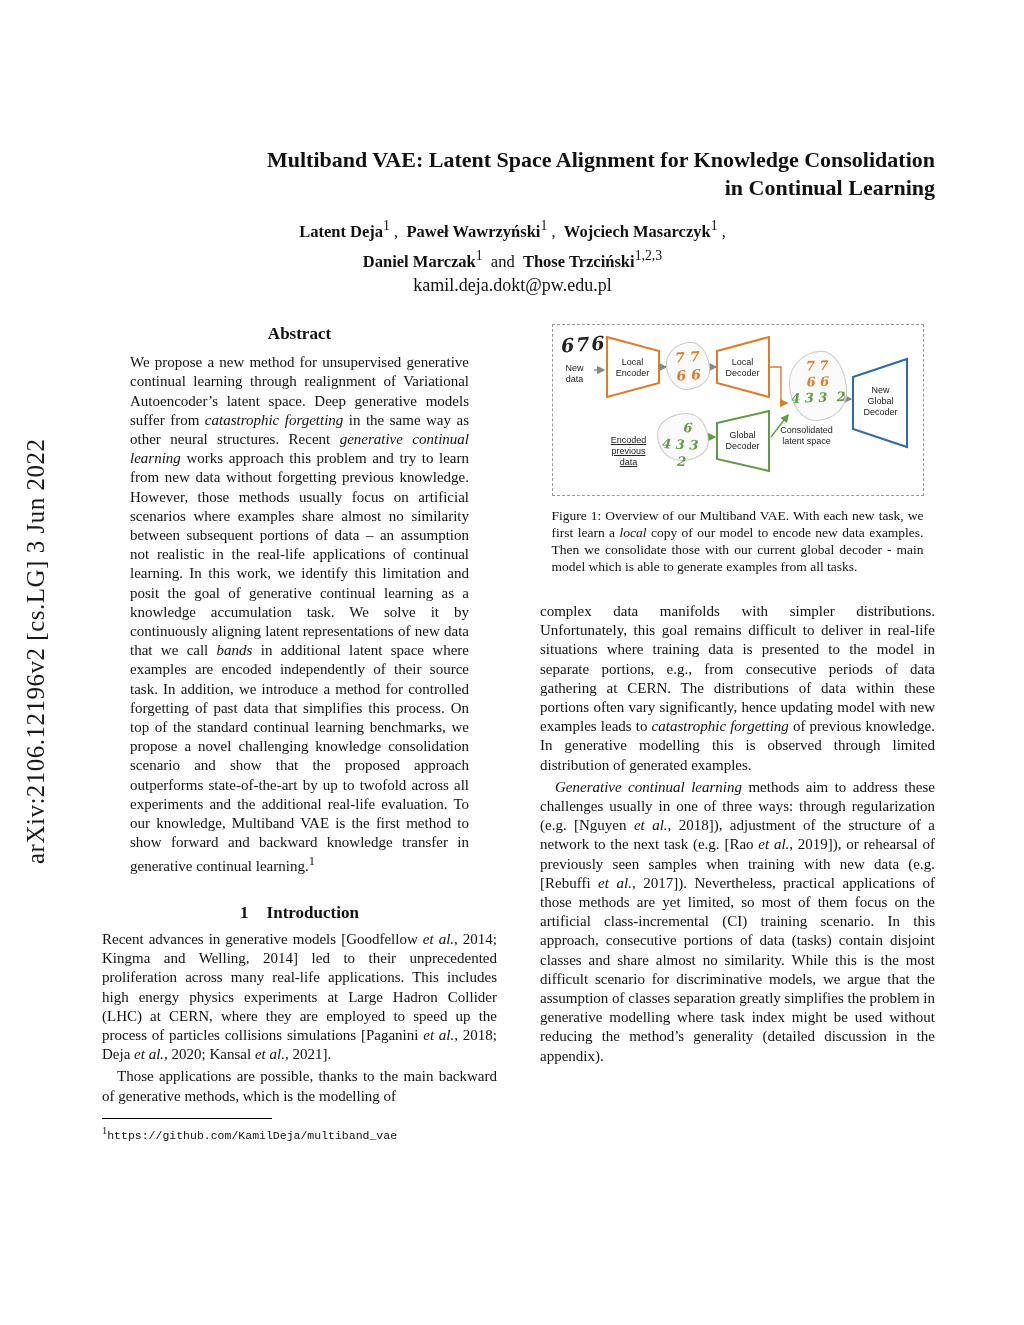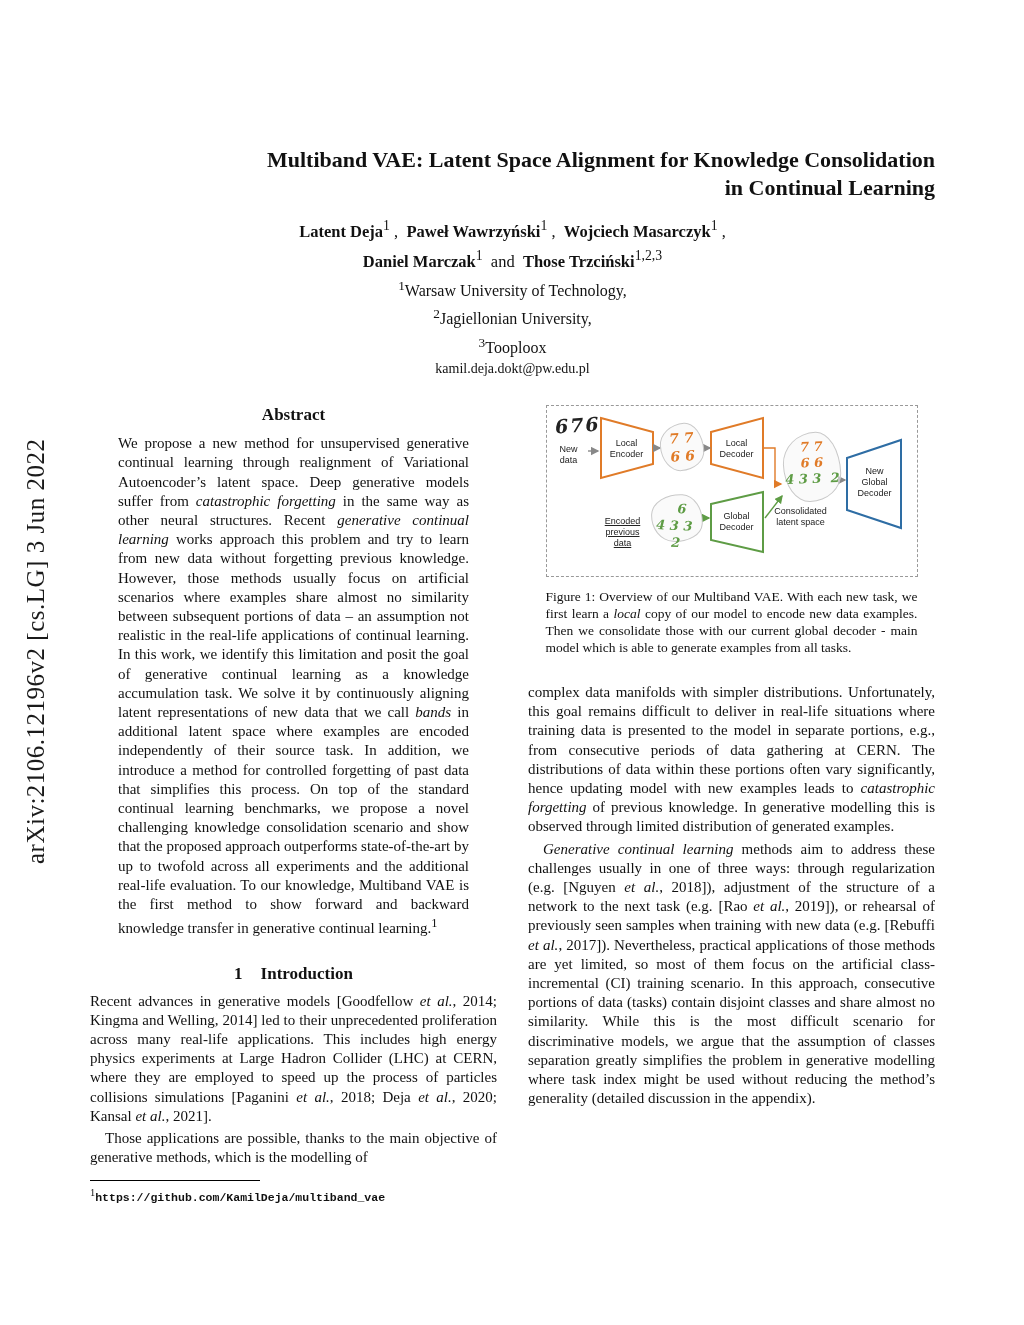--- a/index.html
+++ b/index.html
@@ -22,38 +22,38 @@
   }
 
   .content { position:absolute; left:90px; top:146px; width:845px; }
 
   .title {
     text-align:right; font-weight:bold; font-size:22px; line-height:28px;
     white-space:pre-line;
   }
   .authors { text-align:center; font-size:16.5px; line-height:24px; margin-top:12px; }
   .affils  { text-align:center; font-size:16px;  line-height:23px; margin-top:1px; }
-  .email   { text-align:center; font-size:14px; margin-top:2px; }
+  .email   { text-align:center; font-size:18px; margin-top:2px; }
 
   .columns { display:flex; gap:31px; margin-top:26px; }
-  .col { width:407px; font-size:15px; line-height:19.2px; text-align:justify; }
+  .col { width:407px; font-size:15px; line-height:19.2px; text-align:justify;margin-left:12px; }
 
   .abstract-heading { text-align:center; font-weight:bold; font-size:17px; margin:2px 0 10px; }
   .abstract-body { margin:0 28px; }
 
   .section-heading { font-size:17px; font-weight:bold; margin-top:26px; margin-bottom:8px; text-align:center; }
   .section-heading .sec-num { margin-right:18px; }
 
   .para { margin-top:3px; }
   .para.indent { text-indent:15px; }
 
   .footnote-block { margin-top:12px; }
   .footnote-rule { width:170px; border-top:1px solid #000; }
   .footnote { font-size:12.5px; margin-top:4px; text-align:left; line-height:15px; }
-  .footnote .fn-url { font-family:"Liberation Mono", monospace; font-size:11.5px;font-weight:bold; }
+  .footnote .fn-url { font-family:"Liberation Mono", monospace; font-size:11.5px; }
 
   
   .figure-wrap { width:372px; margin:2px auto 0; }
   .figure-box {
     position:relative; width:372px; height:172px;
     border:1px dashed #999999; background:#ffffff;
   }
   .figure-box svg { position:absolute; left:0; top:0; }
   .fig-label {
     position:absolute; font-family:"Liberation Sans", sans-serif;
@@ -84,38 +84,33 @@
   <div class="arxiv-banner">arXiv:2106.12196v2  [cs.LG]  3 Jun 2022</div>
 
   <div class="content">
 
     <div class="title">Multiband VAE: Latent Space Alignment for Knowledge Consolidation
 in Continual Learning</div>
     <div class="authors">
       <div><b>Latent Deja</b><sup>1</sup> , &nbsp;<b>Paweł Wawrzyński</b><sup>1</sup> , &nbsp;<b>Wojciech Masarczyk</b><sup>1</sup> ,</div>
       <div><b>Daniel Marczak</b><sup>1</sup> &nbsp;and&nbsp; <b>Those Trzciński</b><sup>1,2,3</sup></div>
     </div>
-    <div class="affils">
-      <div><sup>1</sup>Warsaw University of Technology,</div>
-      <div><sup>2</sup>Jagiellonian University,</div>
-      <div><sup>3</sup>Tooploox</div>
-    </div>
     <div class="email">kamil.deja.dokt@pw.edu.pl</div>
 
     <div class="columns">
 
       <div class="col">
         <div class="abstract-heading">Abstract</div>
         <div class="abstract-body">We propose a new method for unsupervised generative continual learning through realignment of Variational Autoencoder’s latent space. Deep generative models suffer from <i>catastrophic forgetting</i> in the same way as other neural structures. Recent <i>generative continual learning</i> works approach this problem and try to learn from new data without forgetting previous knowledge. However, those methods usually focus on artificial scenarios where examples share almost no similarity between subsequent portions of data – an assumption not realistic in the real-life applications of continual learning. In this work, we identify this limitation and posit the goal of generative continual learning as a knowledge accumulation task. We solve it by continuously aligning latent representations of new data that we call <i>bands</i> in additional latent space where examples are encoded independently of their source task. In addition, we introduce a method for controlled forgetting of past data that simplifies this process. On top of the standard continual learning benchmarks, we propose a novel challenging knowledge consolidation scenario and show that the proposed approach outperforms state-of-the-art by up to twofold across all experiments and the additional real-life evaluation. To our knowledge, Multiband VAE is the first method to show forward and backward knowledge transfer in generative continual learning.<sup>1</sup></div>
 
         <div class="section-heading">
           <span class="sec-num">1</span><span>Introduction</span>
         </div>
         <p class="para">Recent advances in generative models [Goodfellow <i>et al.</i>, 2014; Kingma and Welling, 2014] led to their unprecedented proliferation across many real-life applications. This includes high energy physics experiments at Large Hadron Collider (LHC) at CERN, where they are employed to speed up the process of particles collisions simulations [Paganini <i>et al.</i>, 2018; Deja <i>et al.</i>, 2020; Kansal <i>et al.</i>, 2021].</p>
-        <p class="para indent">Those applications are possible, thanks to the main objective of generative methods, which is the modelling of</p>
+        <p class="para indent">Those applications are possible, thanks to the main backward of generative methods, which is the modelling of</p>
 
         <div class="footnote-block">
           <div class="footnote-rule"></div>
           <div class="footnote"><span><sup>1</sup></span><span class="fn-url">https://github.com/KamilDeja/multiband_vae</span></div>
         </div>
       </div>
 
       <div class="col">
 
         <div class="figure-wrap">

